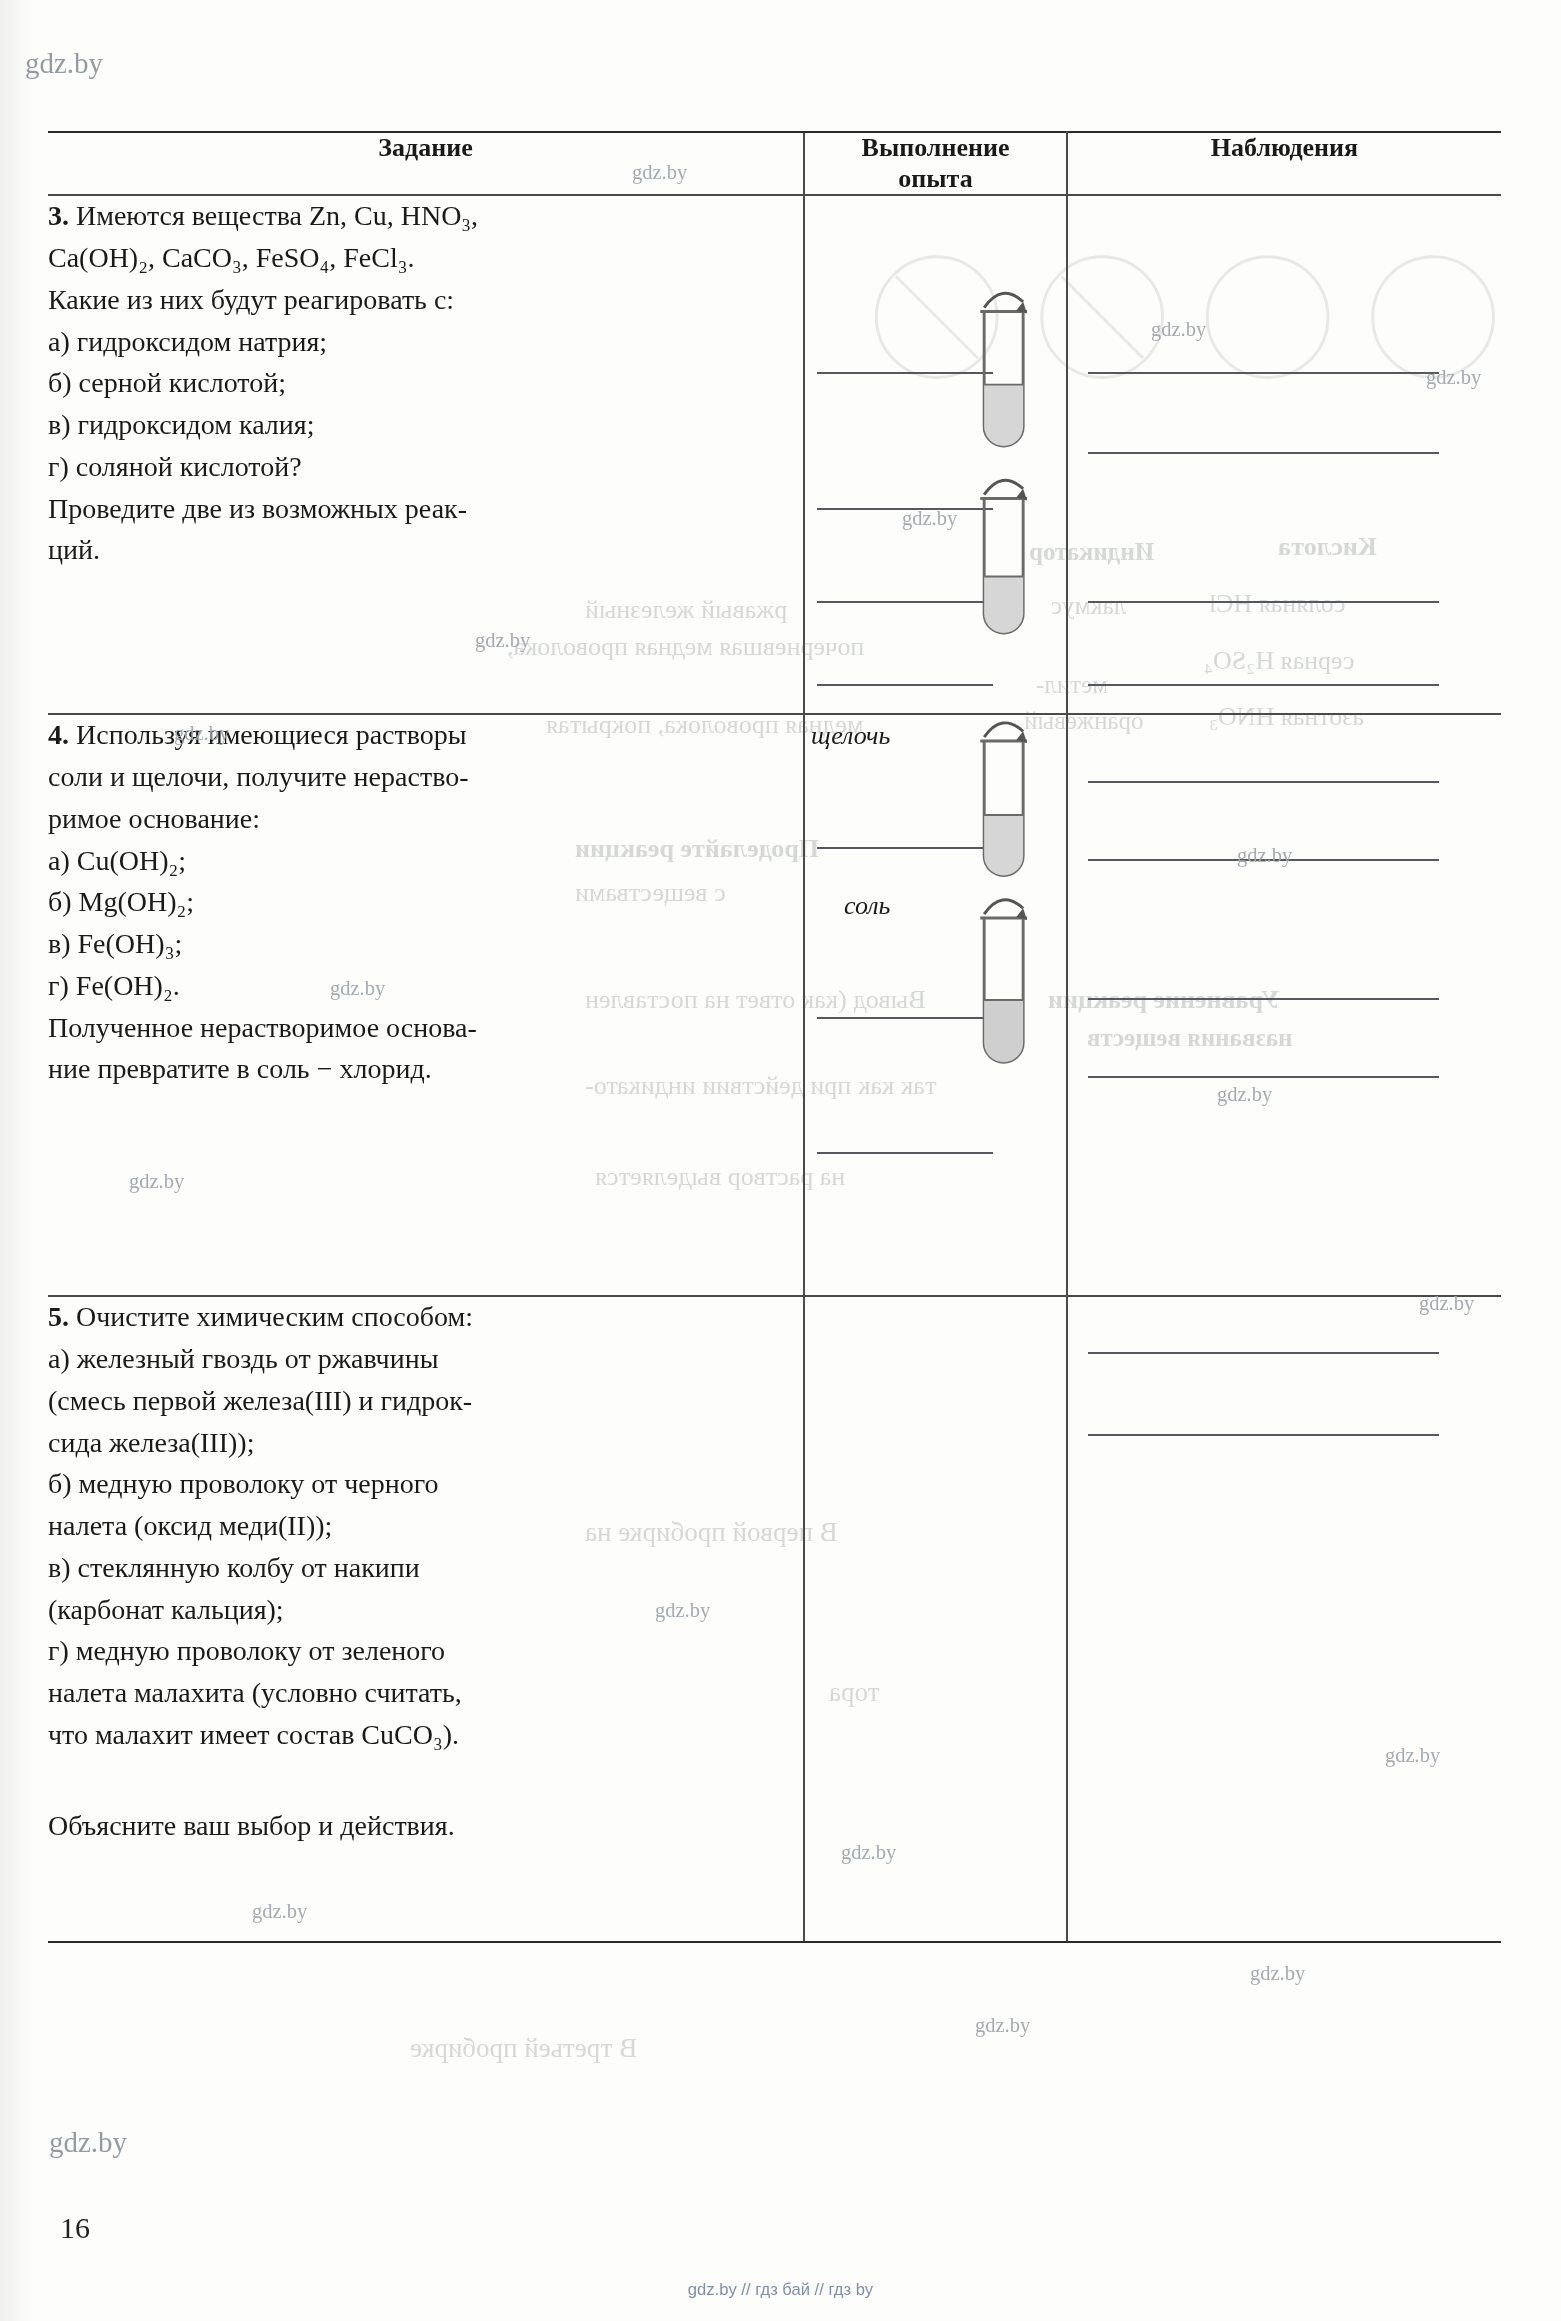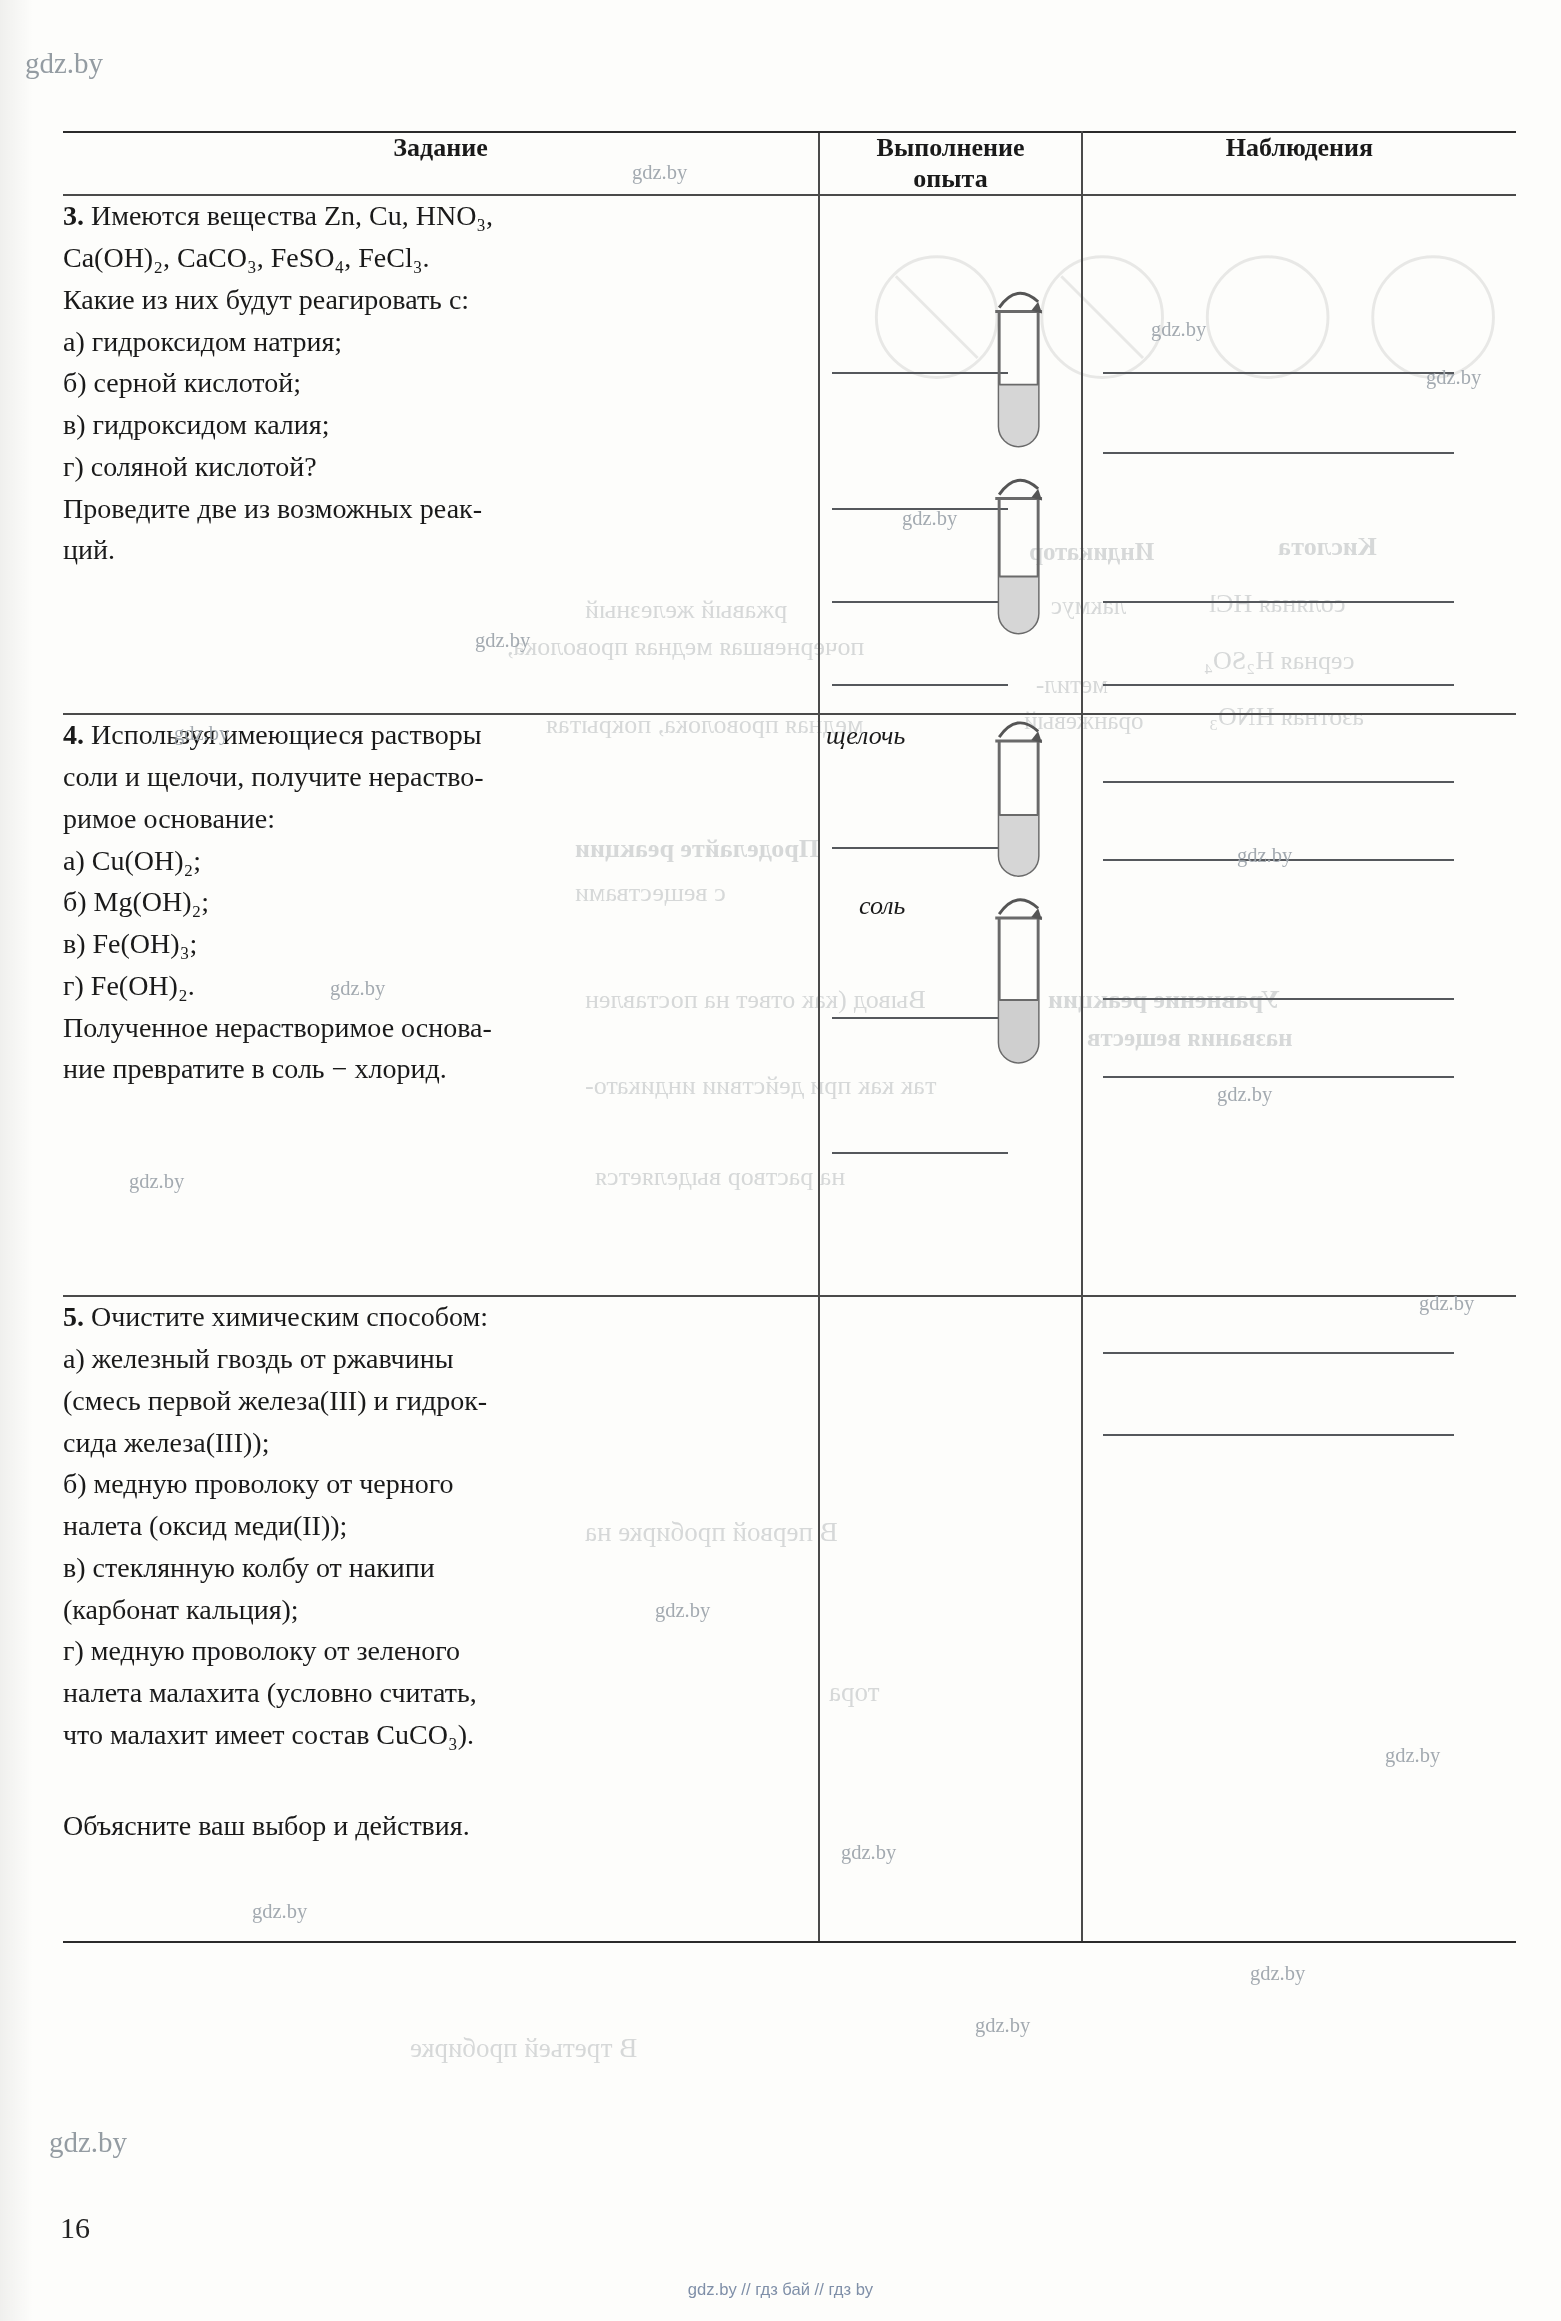--- a/index.html
+++ b/index.html
@@ -66,21 +66,21 @@
     left: 60px;
     bottom: 76px;
     font-family: "Liberation Serif", serif;
     font-size: 30px;
     color: #222;
   }
 
   
   .tbl {
     position: absolute;
-    left: 63px;
+    left: 48px;
     top: 131px;
     width: 1453px;
     border-collapse: collapse;
     table-layout: fixed;
   }
   .tbl td, .tbl th {
     vertical-align: top;
     padding: 0;
   }
   .col-task   { width: 756px; }

